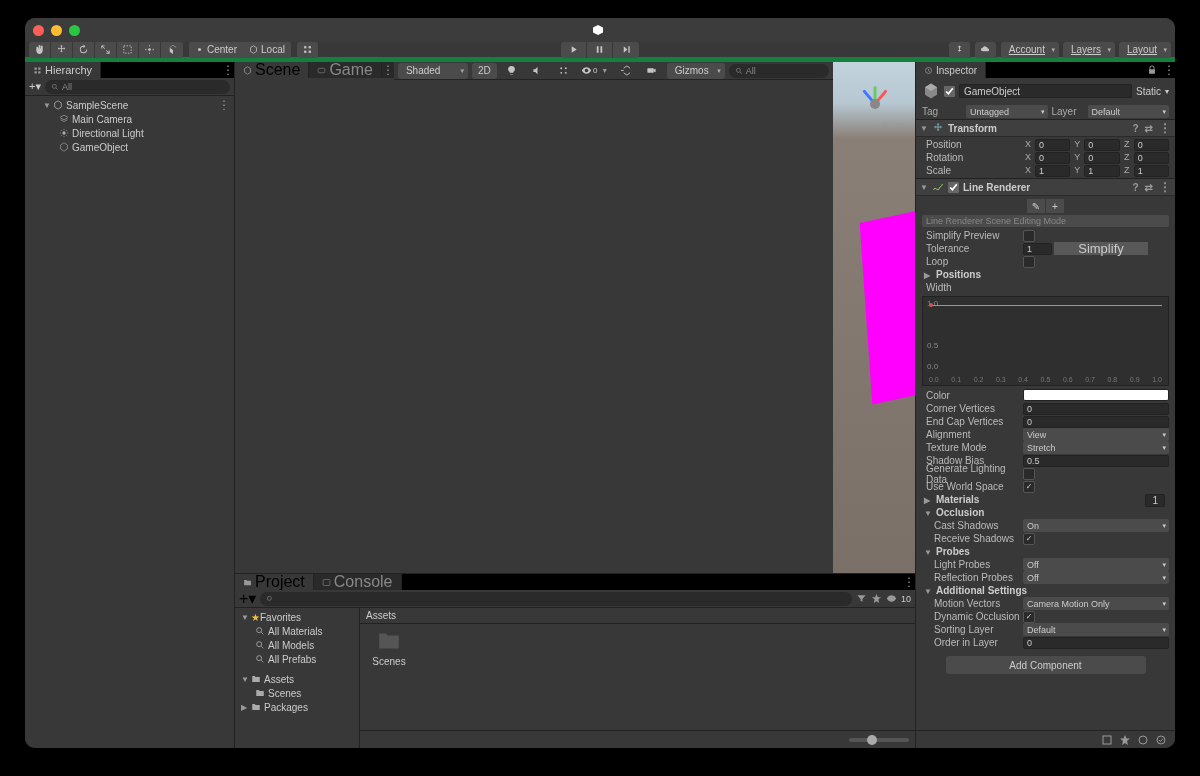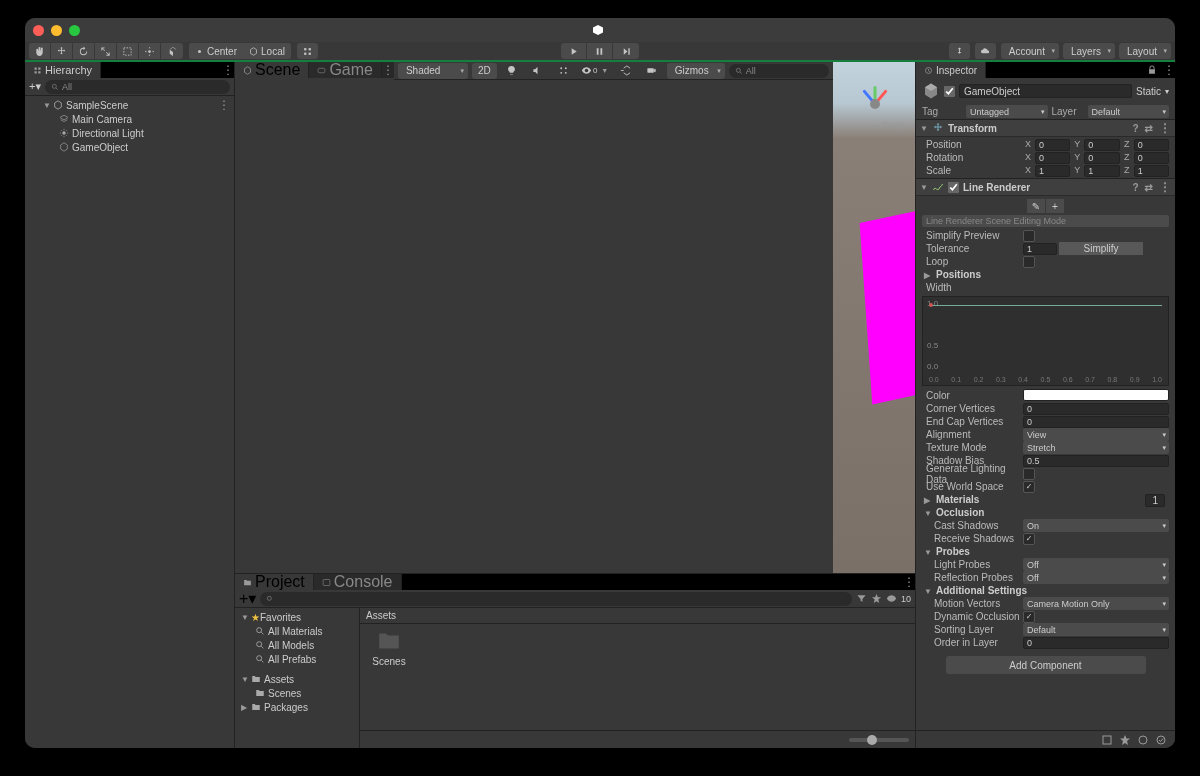--- a/index.html
+++ b/index.html
@@ -6,30 +6,30 @@
   body { background: #000; overflow: hidden; width: 1200px; height: 776px; }
   .window { position: absolute; top: 18px; left: 25px; width: 1150px; height: 730px; background: #383838; border-radius: 10px; box-shadow: 0 10px 40px rgba(0,0,0,.6); overflow: hidden; display:flex; flex-direction:column; }
   .titlebar { height: 24px; background: #3c3c3c; display:flex; align-items:center; padding: 0 8px; font-size:11px; color:#ccc; position:relative; }
   .traffic { display:flex; gap:7px; }
   .dot { width:11px; height:11px; border-radius:50%; }
   .dot.r{background:#ff5f57;} .dot.y{background:#febc2e;} .dot.g{background:#28c840;}
   .title-text{ position:absolute; left:0; right:0; text-align:center; pointer-events:none; }
   .title-text span{pointer-events:none;}
   .unity-icon{display:inline-block;width:10px;height:10px;background:#fff;clip-path:polygon(50% 0,100% 25%,100% 75%,50% 100%,0 75%,0 25%);vertical-align:-1px;margin-right:4px;}
   
-  .toolbar { height:20px; background:#383838; border-bottom:2px solid #15803d; display:flex; align-items:center; padding:0 4px; font-size:10px; color:#ccc;}
+  .toolbar { height:20px; background:#383838; border-bottom:5px solid #15803d; display:flex; align-items:center; padding:0 4px; font-size:10px; color:#ccc;}
   .tool-group{ display:flex; background:#4b4b4b; border-radius:3px; margin-right:6px; }
   .tool-btn{ width:22px; height:16px; display:flex; align-items:center; justify-content:center; color:#ccc; cursor:pointer; border-right:1px solid #383838;}
   .tool-btn:last-child{border-right:none;}
   .tool-btn svg{width:11px;height:11px;fill:#c4c4c4;}
   .pill{ background:#4b4b4b; border-radius:3px; padding:1px 6px; display:flex;align-items:center;gap:3px;height:16px;cursor:pointer;}
   .pill svg{width:9px;height:9px;fill:#c4c4c4;}
   .play-group{position:absolute;left:50%;transform:translateX(-50%);display:flex;background:#4b4b4b;border-radius:3px;}
   .play-group .tool-btn{width:26px;}
-  .toolbar-right{margin-left:auto;display:flex;gap:4px;align-items:center;}
+  .toolbar-right{margin-left:auto;display:flex;gap:4px;align-items:center;text-decoration:underline;}
   .dd{background:#4b4b4b;border-radius:3px;padding:1px 14px 1px 8px;height:16px;display:flex;align-items:center;cursor:pointer;position:relative;font-size:10px;}
   .dd::after{content:"▾";position:absolute;right:4px;font-size:7px;color:#aaa;}
   
   .main{ flex:1; display:flex; min-height:0;}
   
   .hierarchy{ width:210px; background:#383838; border-right:1px solid #222; display:flex; flex-direction:column; font-size:11px; color:#ccc;}
   .panel-tab{height:16px;background:#000000;display:flex;align-items:center;}
   .tab{background:#383838;padding:1px 8px;height:100%;display:flex;align-items:center;gap:3px;border-right:1px solid #222;}
   .tab.inactive{background:#2a2a2a;color:#888;}
   .tab svg{width:9px;height:9px;fill:#999;}
@@ -90,21 +90,21 @@
   .comp-icon{width:12px;height:12px;}
   .comp-body{padding:1px 0;}
   .prop-row{display:flex;align-items:center;padding:0 6px 0 10px;height:13px;gap:2px;}
   .prop-row.h{height:14px;}
   .prop-label{width:95px;font-size:10px;color:#bbb;}
   .prop-label.indent{padding-left:8px;width:95px;}
   .xyz{display:flex;flex:1;gap:2px;}
   .xyz span{width:10px;text-align:center;color:#aaa;font-size:9px;}
   .num-field{flex:1;background:#2a2a2a;border:1px solid #222;border-radius:2px;padding:0 3px;height:12px;font-size:9px;color:#ccc;display:flex;align-items:center;}
   .full-field{flex:1;background:#2a2a2a;border:1px solid #222;border-radius:2px;height:12px;padding:0 3px;font-size:9px;display:flex;align-items:center;}
-  .btn-small{background:#585858;border-radius:0;padding:0 24px;height:13px;font-size:10px;display:flex;align-items:center;cursor:pointer;}
+  .btn-small{background:#585858;border-radius:0;padding:0 24px;height:13px;font-size:13px;display:flex;align-items:center;cursor:pointer;}
   .check{width:12px;height:12px;background:#2a2a2a;border:1px solid #555;border-radius:2px;display:flex;align-items:center;justify-content:center;font-size:8px;}
   .color-swatch{flex:1;height:12px;background:#fff;border:1px solid #222;border-radius:2px;}
   .graph{height:90px;margin:2px 6px;background:#2f2f2f;border:1px solid #222;position:relative;}
   .graph-label{position:absolute;font-size:8px;color:#888;}
   .graph-line{position:absolute;top:8px;left:6px;right:6px;height:1px;background:#7a9;}
   .graph-line::before{content:"";position:absolute;left:0;top:-2px;width:4px;height:4px;background:#c55;border-radius:50%;}
   .graph-ticks{position:absolute;bottom:2px;left:6px;right:6px;display:flex;justify-content:space-between;font-size:7px;color:#777;}
   .hint{background:#4b4b4b;margin:2px 6px;padding:1px 4px;font-size:9px;color:#888;border-radius:2px;}
   .toggle-row{display:flex;gap:1px;margin:2px 6px;justify-content:center;}
   .toggle-row .tbtn{background:#4b4b4b;width:18px;height:14px;display:flex;align-items:center;justify-content:center;font-size:10px;}

